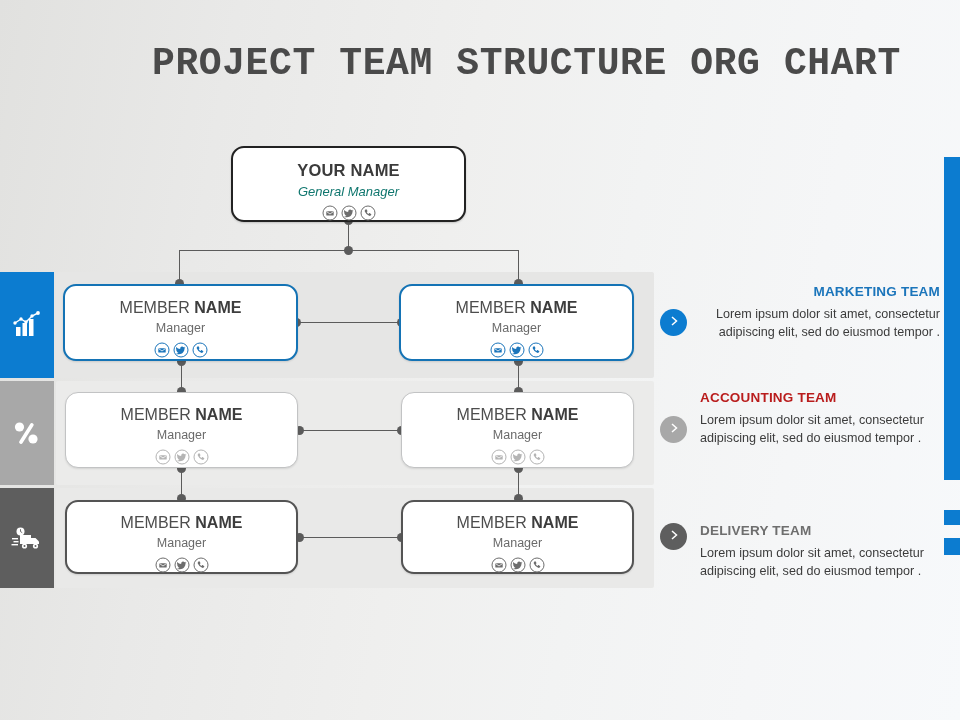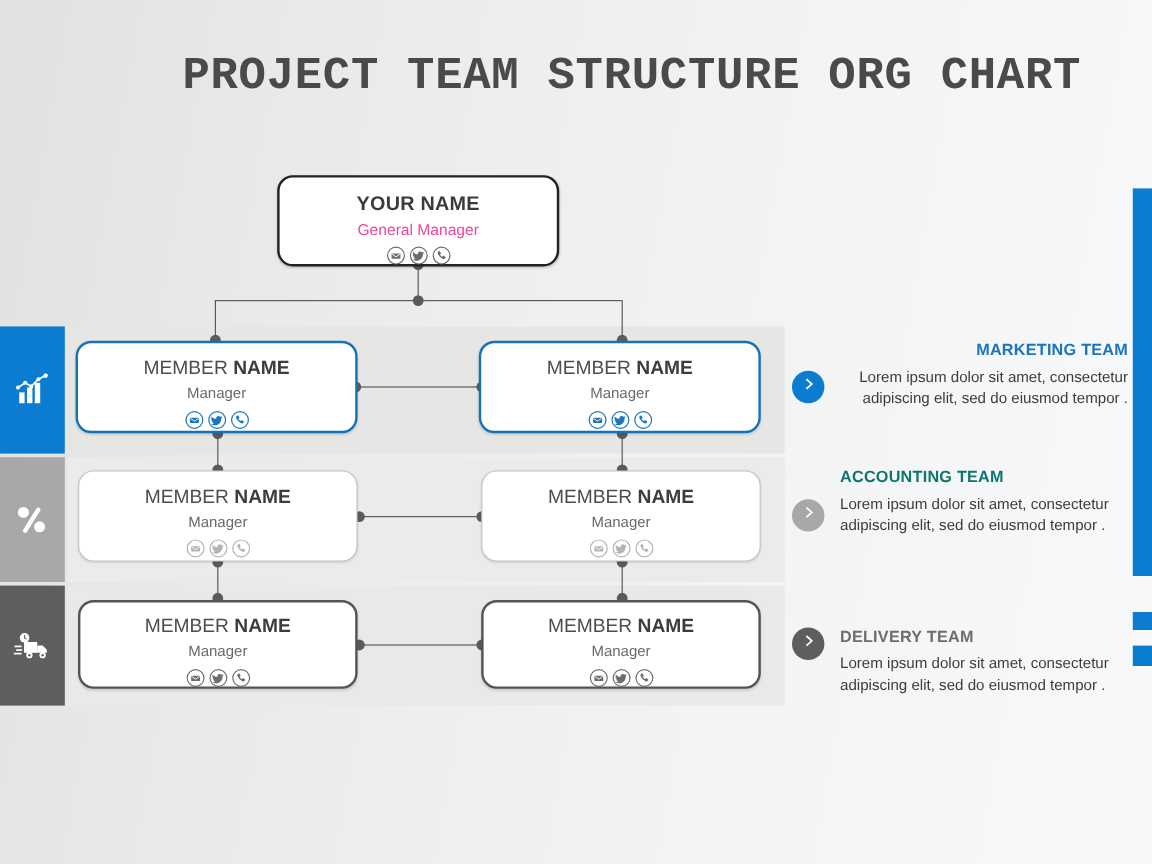--- a/index.html
+++ b/index.html
@@ -46,21 +46,21 @@
   }
   .node.root{border:2px solid #222222;box-shadow:0 1px 2px rgba(0,0,0,.18);}
   .node.lvl1{border:2px solid #1473b5;box-shadow:0 1px 2px rgba(0,0,0,.12);}
   .node.lvl2{border:1.5px solid #c2c3c4;box-shadow:0 1px 2px rgba(0,0,0,.10);}
   .node.lvl3{border:2px solid #545454;box-shadow:0 1px 2px rgba(0,0,0,.12);}
 
   .n-name{font-size:16px;color:#4d4d4d;line-height:1;white-space:nowrap;}
   .n-name .bold{font-weight:bold;color:#3d3d3d;}
   .node.root .n-name{font-size:16.5px;font-weight:bold;color:#3b3b3b;letter-spacing:.2px;}
   .n-role{font-size:12.5px;color:#6a6a6a;line-height:1;margin-top:6px;white-space:nowrap;}
-  .node.root .n-role{font-size:13px;color:#ec4899;}
+  .node.root .n-role{font-size:13px;color:#0f766e;font-style:italic;}
 
   .social{display:flex;justify-content:center;gap:3px;margin-top:7px;}
   .social svg{display:block;}
 
   
   .arrow-circle{position:absolute;width:27px;height:27px;border-radius:50%;display:flex;align-items:center;justify-content:center;}
   .info{position:absolute;width:240px;}
   .info-title{font-size:13.5px;font-weight:bold;letter-spacing:.2px;line-height:1;white-space:nowrap;}
   .info-body{font-size:12.6px;color:#3c3c3c;line-height:1.48;margin-top:6px;}
 </style>
@@ -372,21 +372,21 @@
   </div>
 
   <div class="arrow-circle" style="left:660px;top:416px;background:#a8a8a8;">
     <span>
       <svg width="14" height="14" viewBox="0 0 14 14">
           <polyline points="5,3 9.5,7 5,11" fill="none" stroke="#fff" stroke-width="1.5"></polyline>
         </svg>
     </span>
   </div>
   <div class="info" style="left:700px;top:391px;">
-    <div class="info-title" style="color:#0f766e;">ACCOUNTING TEAM</div>
+    <div class="info-title" style="color:#b91c1c;">ACCOUNTING TEAM</div>
     <div class="info-body">Lorem ipsum dolor sit amet, consectetur adipiscing elit, sed do eiusmod tempor .</div>
   </div>
 
   <div class="arrow-circle" style="left:660px;top:523px;background:#5e5e5e;">
     <span>
       <svg width="14" height="14" viewBox="0 0 14 14">
           <polyline points="5,3 9.5,7 5,11" fill="none" stroke="#fff" stroke-width="1.5"></polyline>
         </svg>
     </span>
   </div>

